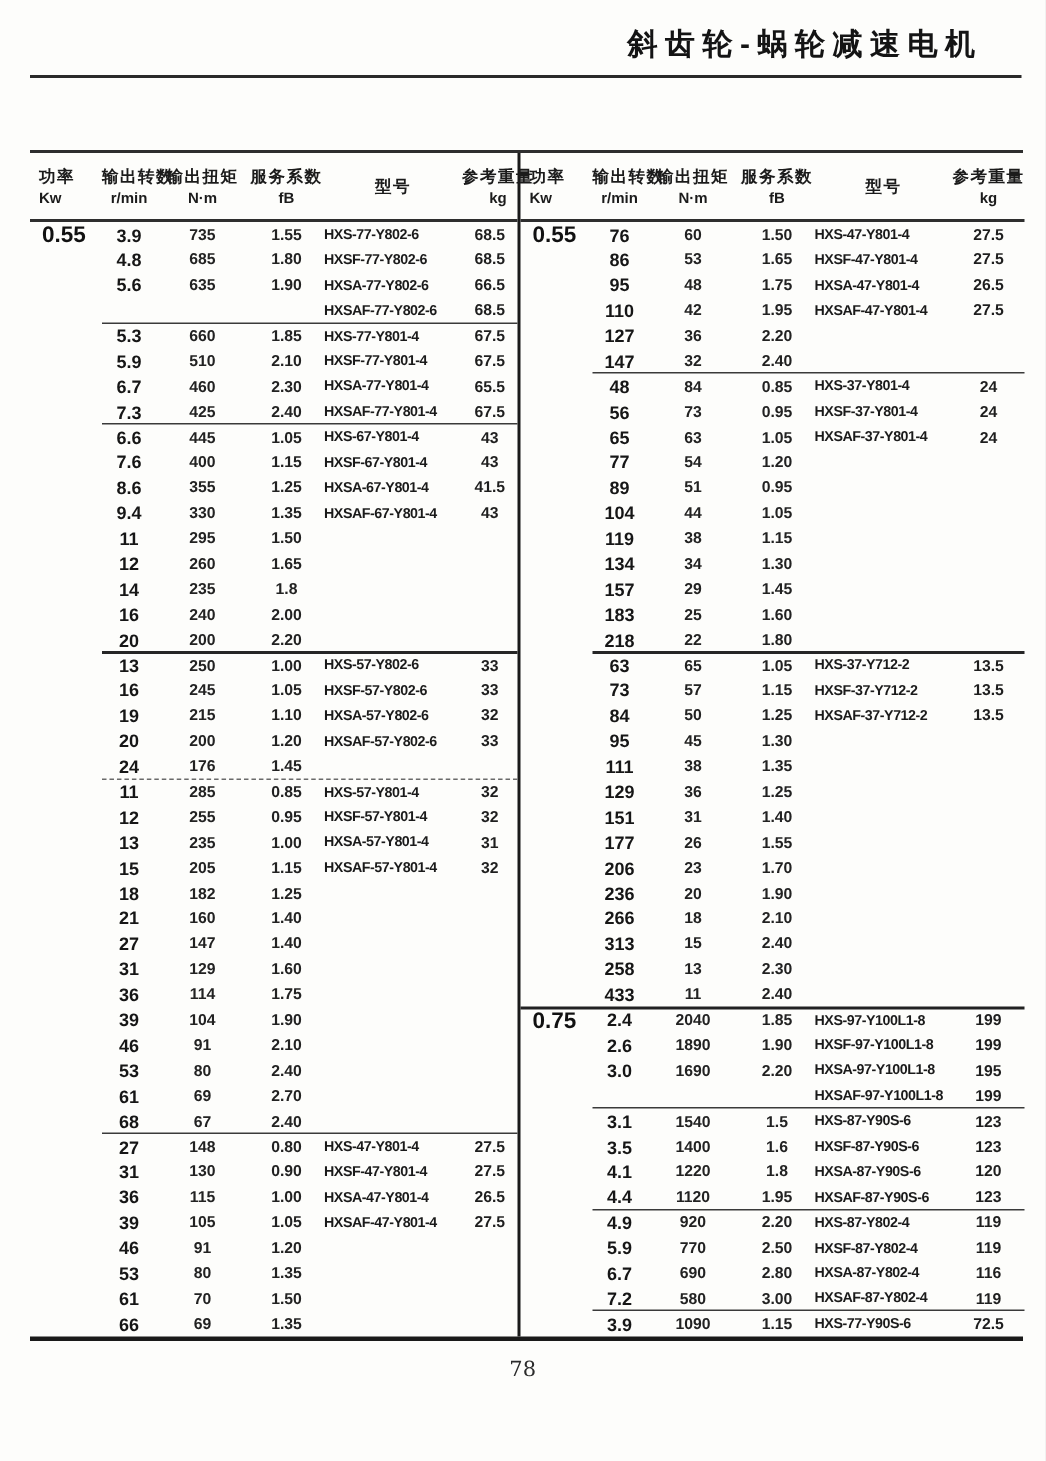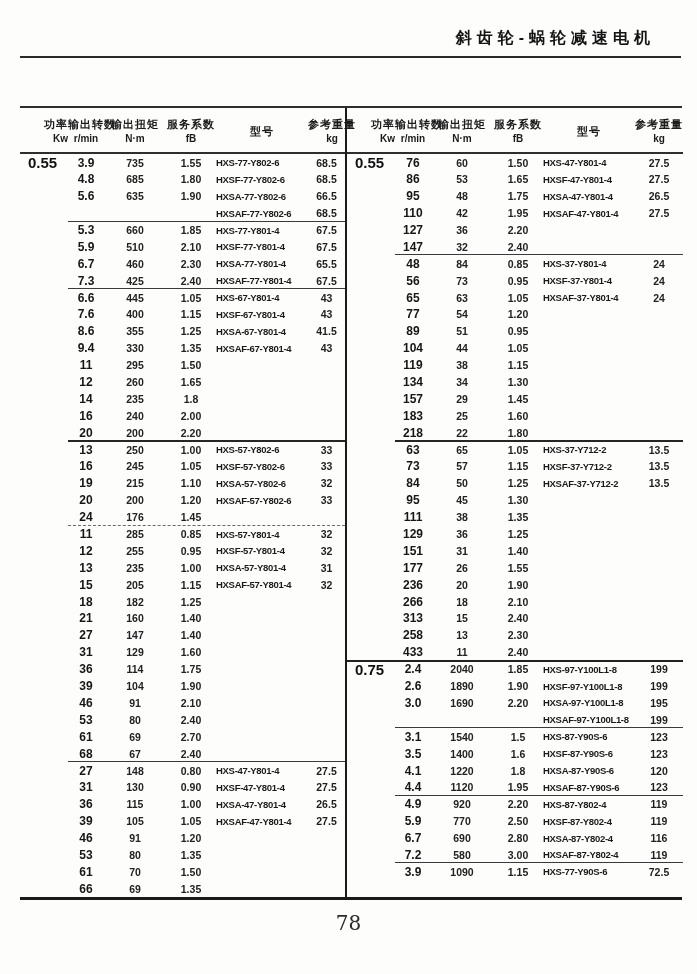--- a/index.html
+++ b/index.html
@@ -7,23 +7,23 @@
   .page {
     position:relative;
     width:697px; height:974px;
     margin:0 auto;
     background:#fdfdfb;
     color:#1b1b1b;
     font-family:"Liberation Sans", sans-serif;
     overflow:hidden;
   }
   .title {
-    margin:28px 42px 0 0;
+    margin:16px 42px 0 0;
     text-align:right;
-    font-size:16px;
+    font-size:20px;
     font-weight:bold;
     letter-spacing:5px;
     color:#141414;
   }
   .title-rule {
     margin:7px 16px 0 20px;
     border-top:2px solid #2a2a2a;
     height:0;
   }
   .table-wrap {
@@ -39,21 +39,21 @@
     display:grid;
     grid-template-columns:48px 36px 62px 50px 92px 1fr;
     border-bottom:2px solid #2e2e2e;
     height:46px;
     align-items:center;
     padding-top:2px;
   }
   .hc { text-align:center; font-weight:bold; white-space:nowrap; line-height:1.35; }
   .hc .zh { font-size:11px; letter-spacing:1px; }
   .hc .en { font-size:10px; }
-  .hc.hc0 { text-align:right; padding-left:6px; }
+  .hc.hc0 { text-align:left; padding-left:6px; }
   .section { position:relative; }
   .rule {
     position:absolute; top:-1px; left:48px; right:0; height:0;
     border-top:1.4px solid #3a3a3a;
   }
   .rule.inner-thick { border-top:2.6px solid #262626; top:-1px; }
   .rule.dashed { border-top:1.5px dashed #6a6a6a; }
   .rule.full-thick { left:0; border-top:2.4px solid #222; }
   .row {
     display:grid;
@@ -65,21 +65,21 @@
   .cell.c0 { font-size:15px; font-weight:bold; padding-left:8px; color:#111; }
   .cell.c1 { font-size:12px; font-weight:bold; text-align:center; color:#161616; }
   .cell.c2 { font-size:10.5px; font-weight:600; text-align:center; color:#222; }
   .cell.c3 { font-size:10.5px; font-weight:600; text-align:center; color:#222; }
   .cell.c4 { font-size:9.5px; font-weight:bold; letter-spacing:-0.3px; color:#1a1a1a; }
   .cell.c5 { font-size:10.5px; font-weight:bold; text-align:center; color:#1e1e1e; }
   .page-number {
     margin-top:11px;
     text-align:center;
     font-family:"DejaVu Serif", serif;
-    font-size:20px;
+    font-size:14px;
     color:#2b2b2b;
   }
 </style>
 </head>
 <body>
 
 <div class="page">
 
   <div class="title">斜齿轮-蜗轮减速电机</div>
   <div class="title-rule"></div>
@@ -716,20 +716,28 @@
             <div class="row">
               <div class="cell c0"></div>
               <div class="cell c1">177</div>
               <div class="cell c2">26</div>
               <div class="cell c3">1.55</div>
               <div class="cell c4"></div>
               <div class="cell c5"></div>
             </div>
             <div class="row">
               <div class="cell c0"></div>
+              <div class="cell c1">206</div>
+              <div class="cell c2">23</div>
+              <div class="cell c3">1.70</div>
+              <div class="cell c4"></div>
+              <div class="cell c5"></div>
+            </div>
+            <div class="row">
+              <div class="cell c0"></div>
               <div class="cell c1">236</div>
               <div class="cell c2">20</div>
               <div class="cell c3">1.90</div>
               <div class="cell c4"></div>
               <div class="cell c5"></div>
             </div>
             <div class="row">
               <div class="cell c0"></div>
               <div class="cell c1">266</div>
               <div class="cell c2">18</div>

